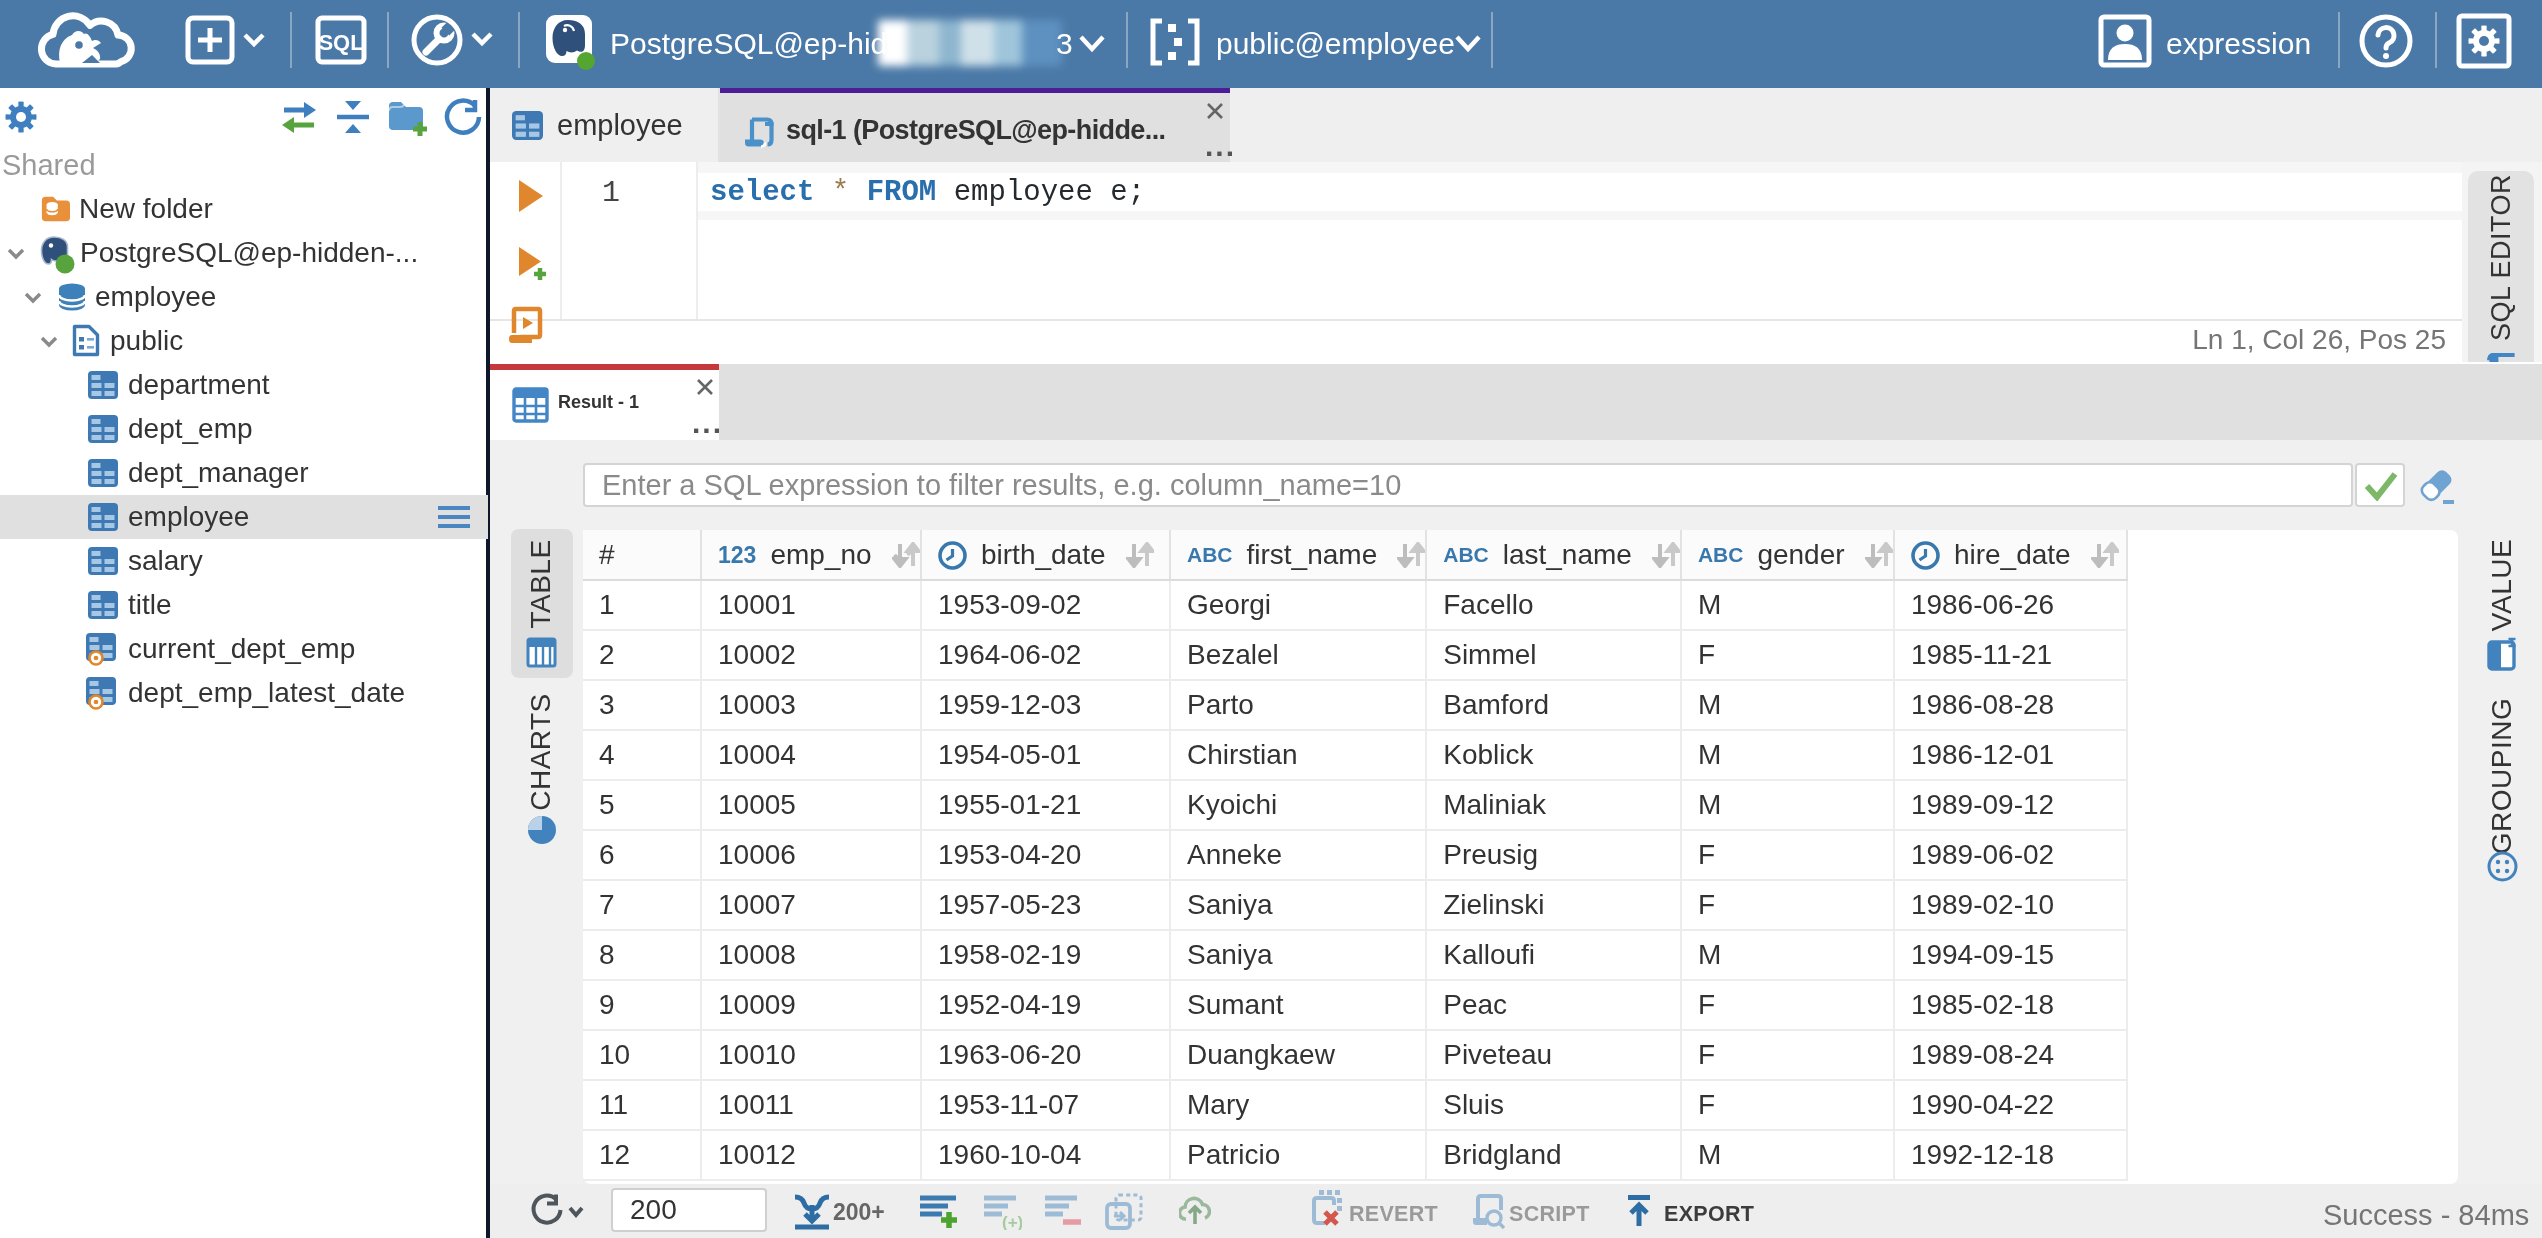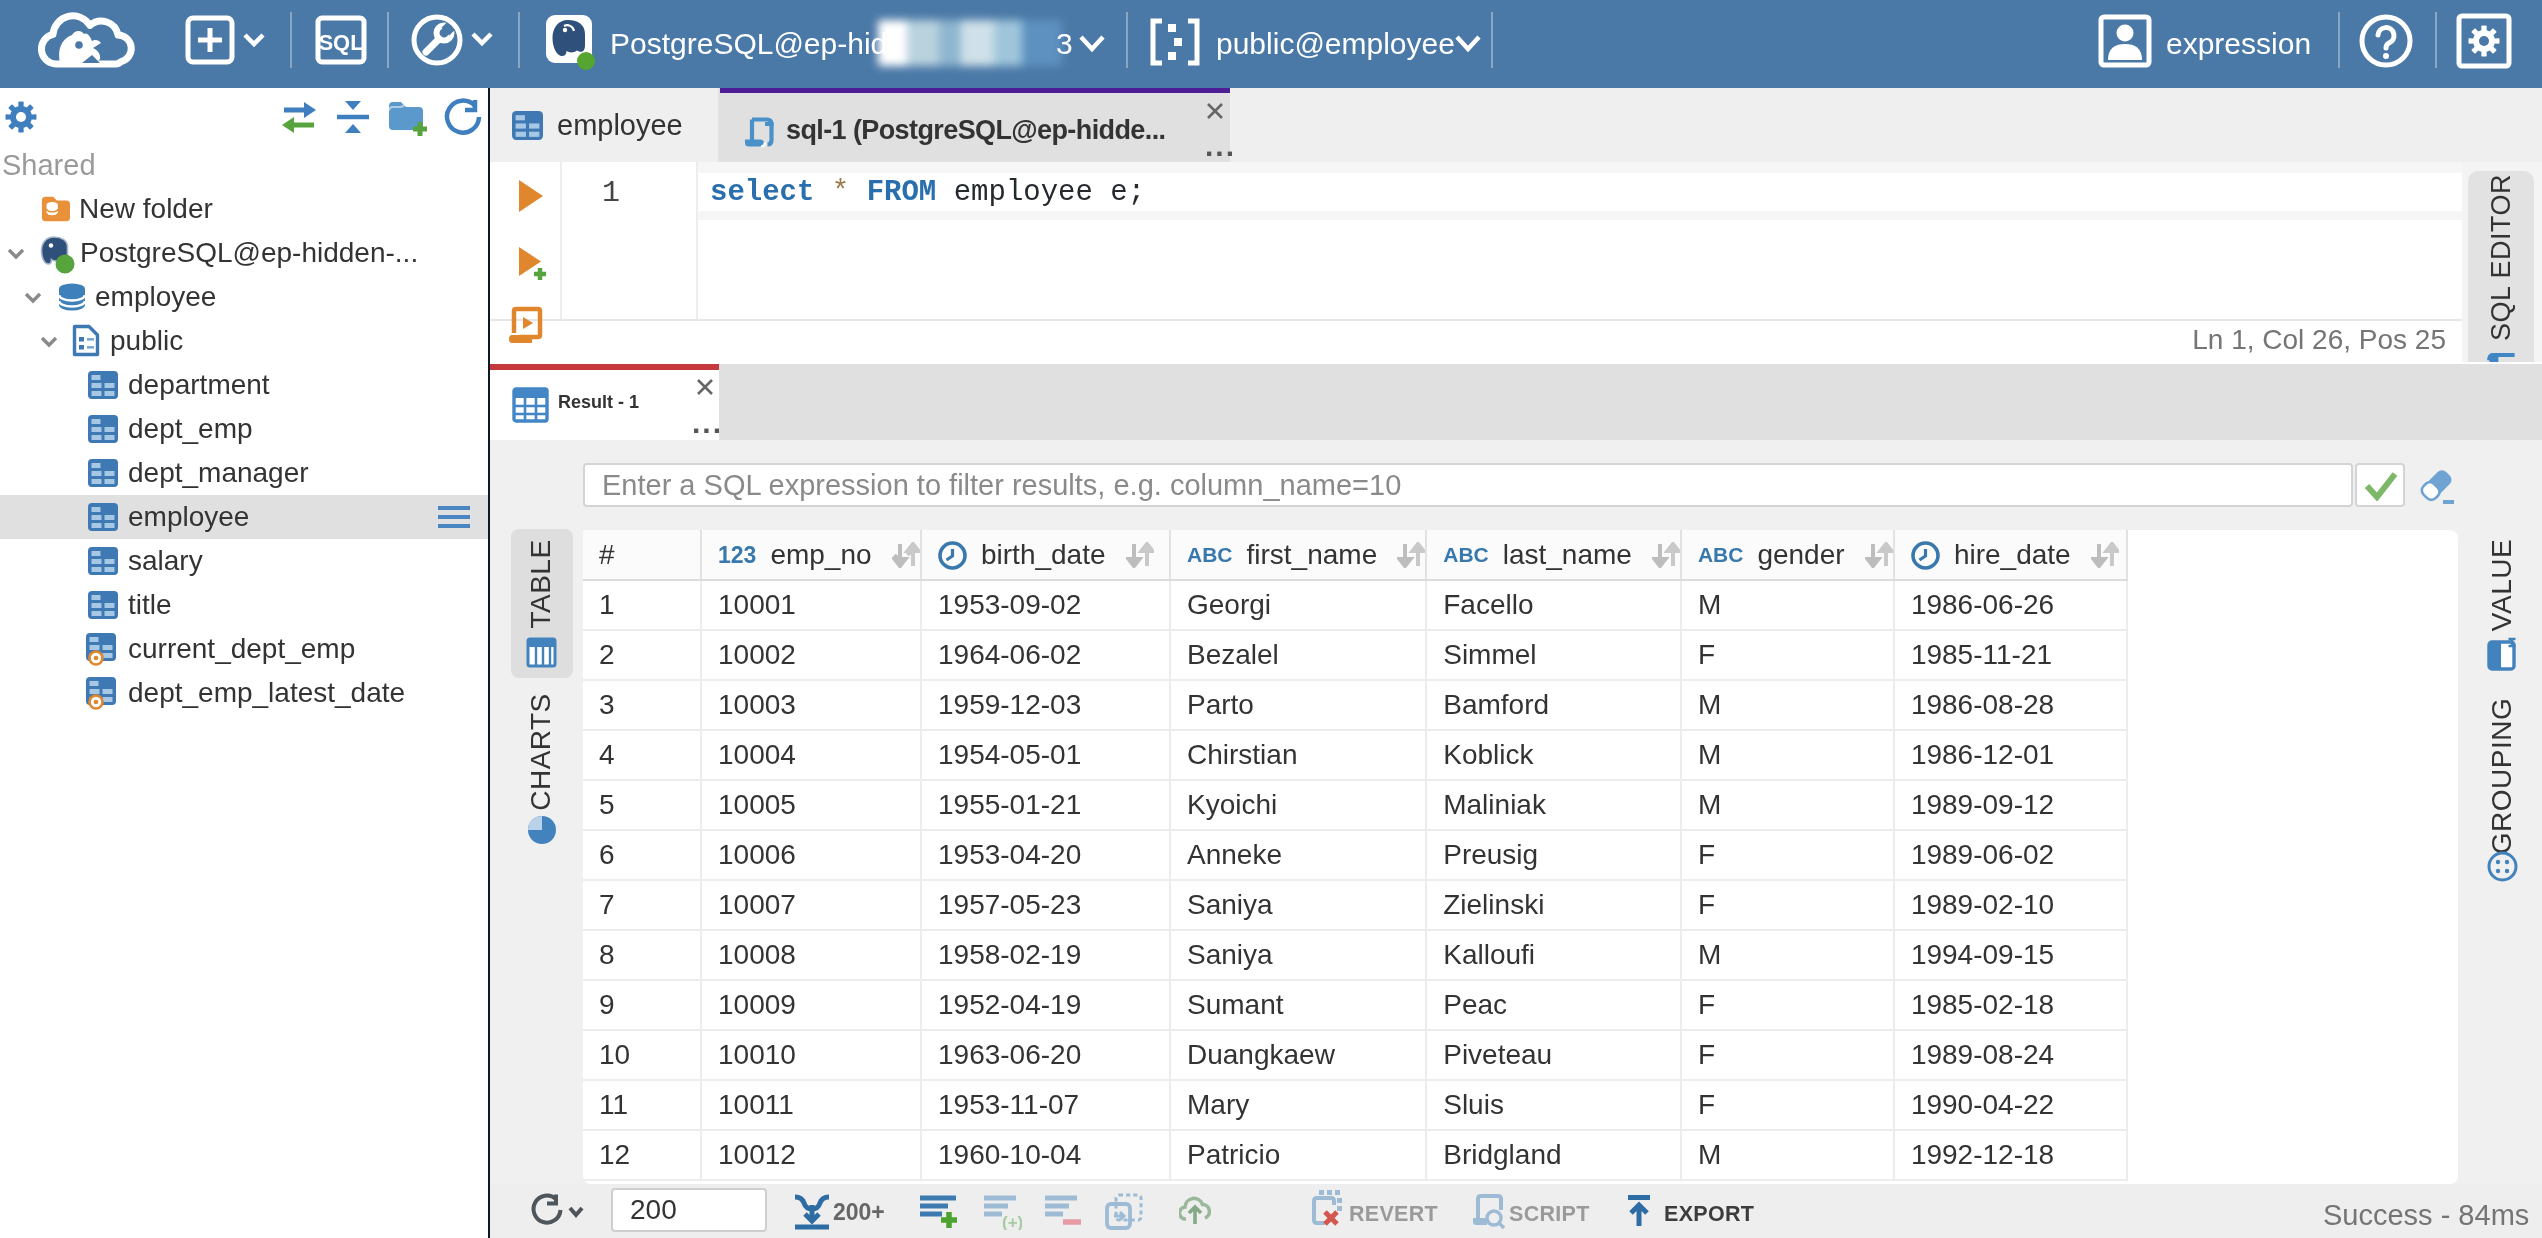--- a/index.html
+++ b/index.html
@@ -2,21 +2,21 @@
 <html><head>
 <meta charset="utf-8">
 <style>
 *{margin:0;padding:0;box-sizing:border-box}
 html,body{width:2542px;height:1238px;overflow:hidden}
 body{position:relative;font-family:"Liberation Sans",sans-serif;background:#fff;color:#333}
 .ab{position:absolute}
 .topbar{left:0;top:0;width:2542px;height:88px;background:#4b79a7}
 .tsep{top:12px;width:2px;height:56px;background:rgba(255,255,255,.35)}
 .ttxt{color:#fff;font-size:30px;line-height:88px;white-space:nowrap}
-.side{left:0;top:88px;width:490px;height:1150px;background:#fff;border-right:2px solid #0f172a}
+.side{left:0;top:88px;width:490px;height:1150px;background:#fff;border-right:4px solid #0f172a}
 .shared{left:2px;top:61px;font-size:29px;color:#9a9a9a}
 .trow{left:0;width:488px;height:44px;font-size:28px;color:#333;white-space:nowrap}
 .trow span{position:absolute;top:50%;transform:translateY(-50%)}
 .chev{position:absolute;width:20px;height:20px;fill:none;stroke:#8a8a8a;stroke-width:3.4;top:12px}
 .tabbar{left:490px;top:88px;width:2052px;height:74px;background:#efefef}
 .tab1{left:490px;top:88px;width:230px;height:74px;background:#efefef;border-right:2px solid #e2e2e2}
 .tab2{left:720px;top:88px;width:510px;height:74px;background:#e0e0e0;border-top:5px solid #4c1d95}
 .tabtxt{font-size:29px;color:#333;white-space:nowrap}
 .editor{left:490px;top:162px;width:1972px;height:200px;background:#fff}
 .lnum{font-family:"Liberation Mono",monospace;font-size:30px;color:#444}

